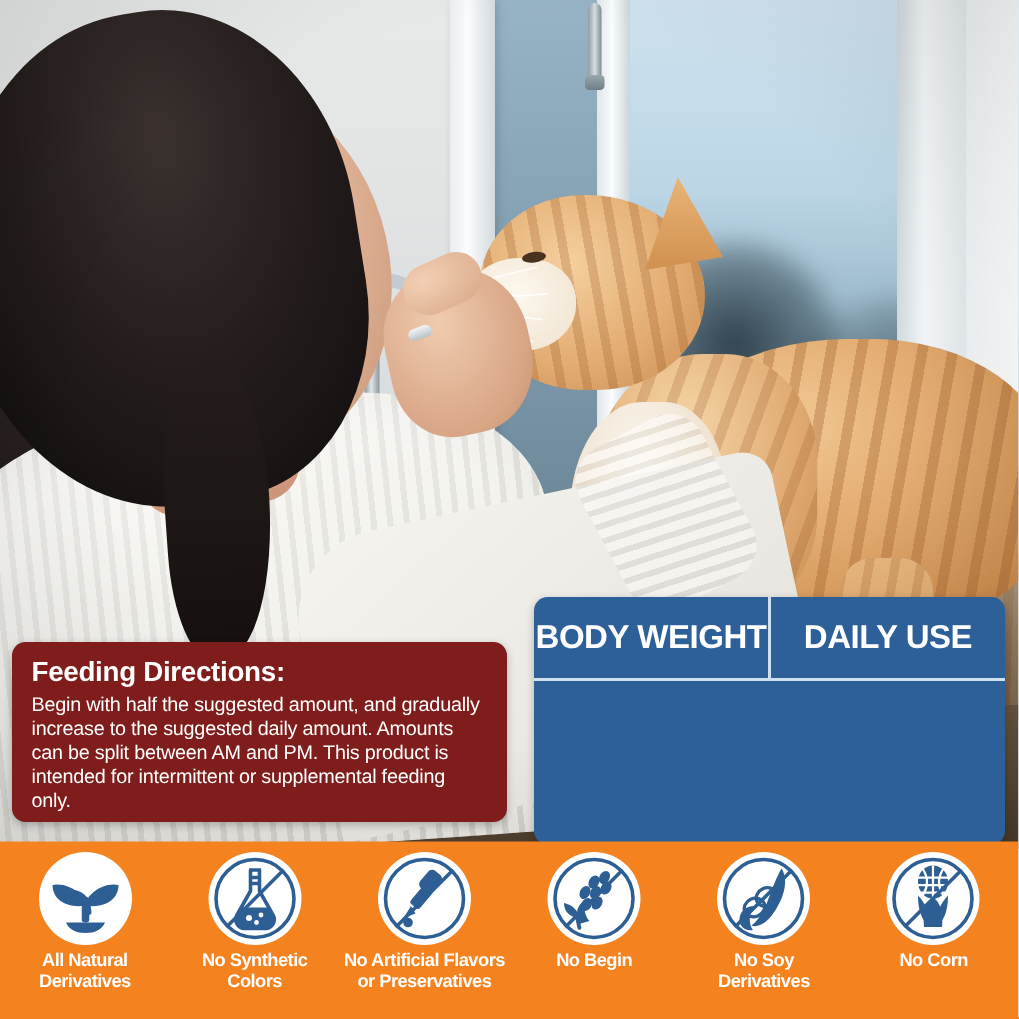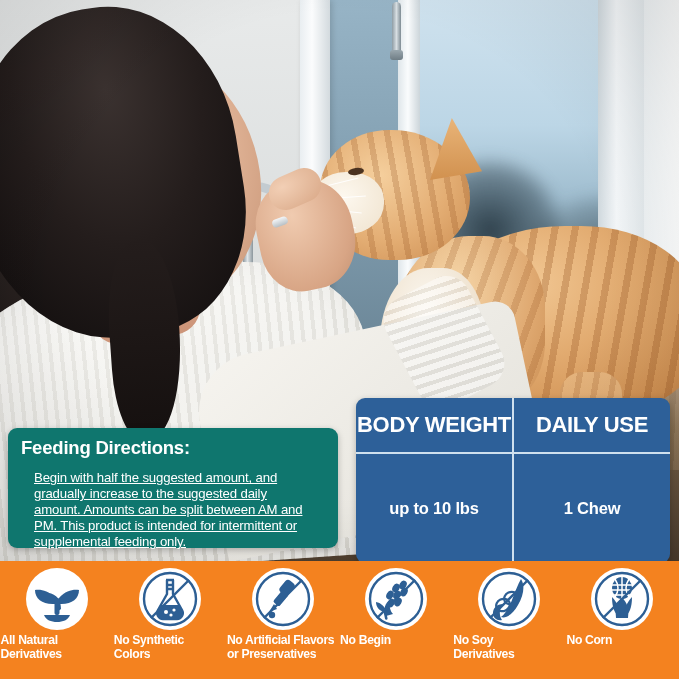--- a/index.html
+++ b/index.html
@@ -166,29 +166,29 @@
     clip-path:polygon(45% 0,100% 90%,0 100%);opacity:.9;}
   .whisker{position:absolute;height:1px;background:rgba(255,255,255,.9);transform-origin:left center;}
 
   
   .vignette{position:absolute;left:0;top:0;width:679px;height:566px;
     background:radial-gradient(ellipse at 50% 45%, rgba(0,0,0,0) 55%, rgba(0,0,0,.12) 100%);}
 
   
   .feeding{
     position:absolute;left:8px;top:428px;width:330px;height:120px;
-    background:#0f766e;border-radius:9px;
+    background:#7f1d1d;border-radius:9px;
     box-shadow:0 2px 6px rgba(0,0,0,.25);
     padding:10px 13px 10px 13px;box-sizing:border-box;color:#fff;
   }
   .feeding h2{
     margin:0 0 5px 0;font-size:18.5px;font-weight:bold;letter-spacing:-.2px;line-height:1.05;
   }
   .feeding p{
-    margin:13px;font-size:13.2px;line-height:1.21;letter-spacing:-.15px;text-decoration:underline;
+    margin:0;font-size:13.2px;line-height:1.21;letter-spacing:-.15px;
   }
 
   
   .dose{
     position:absolute;left:356px;top:398px;width:314px;height:165px;
     background:#2d6099;border-radius:9px;box-shadow:0 2px 6px rgba(0,0,0,.25);
     overflow:hidden;
   }
   .dose table{width:100%;height:100%;border-collapse:collapse;table-layout:fixed;}
   .dose th,.dose td{
@@ -209,21 +209,21 @@
     flex:1 1 0;display:flex;flex-direction:column;align-items:center;
     padding-top:7px;
   }
   .claim-badge{
     width:62px;height:62px;border-radius:50%;background:#ffffff;
     display:flex;align-items:center;justify-content:center;position:relative;
     overflow:hidden;
   }
   .claim-badge svg{display:block;}
   .claim-label{
-    margin-top:4px;text-align:left;color:#ffffff;font-size:12.2px;line-height:1.12;
+    margin-top:4px;text-align:center;color:#ffffff;font-size:12.2px;line-height:1.12;
     font-weight:bold;letter-spacing:-.35px;width:112px;
   }
 </style>
 </head>
 <body>
 
 <div id="root">
 
   <div class="photo">
     <div class="sky"></div>
@@ -298,24 +298,20 @@
 
   <div class="dose">
     <table>
       <thead>
         <tr>
           <th>BODY WEIGHT</th>
           <th>DAILY USE</th>
         </tr>
       </thead>
       <tbody>
-        <tr>
-          <td>up to 10 lbs</td>
-          <td>1 Chew</td>
-        </tr>
       </tbody>
     </table>
   </div>
 
   <div class="claims">
 
     <div class="claim">
       <div class="claim-badge">
         <svg width="62" height="62" viewBox="0 0 62 62" aria-hidden="true">
           <g fill="#2d5f94">

